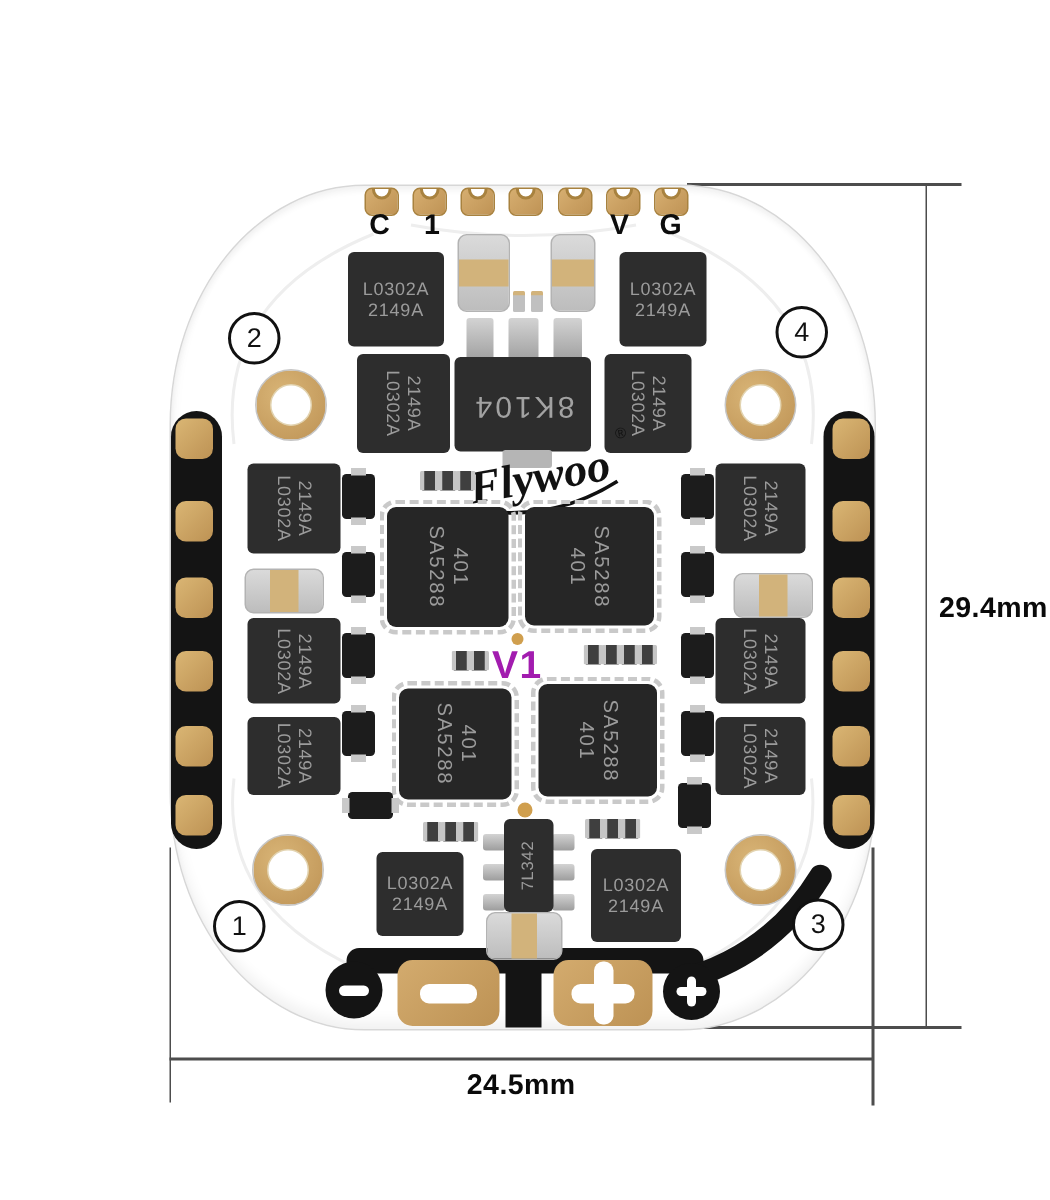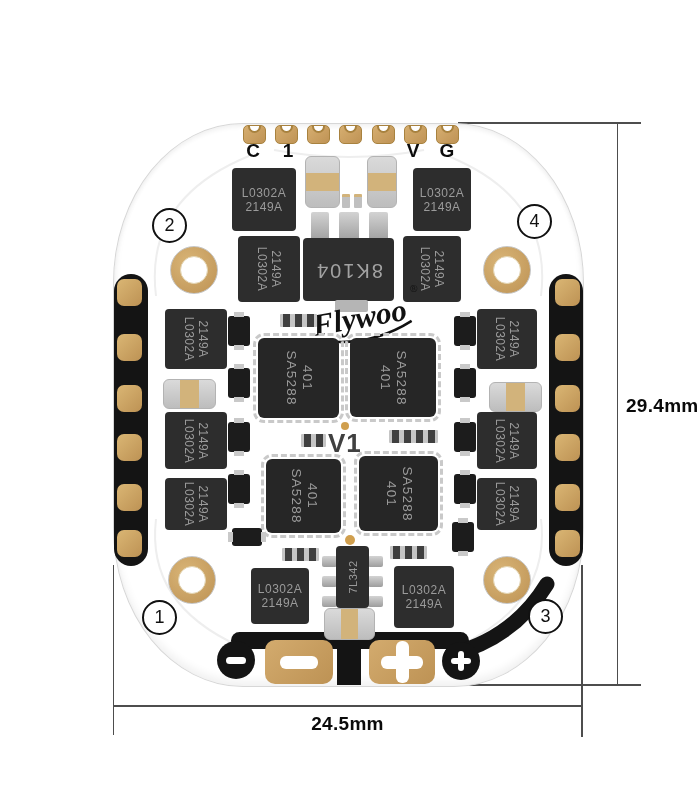--- a/index.html
+++ b/index.html
@@ -55,21 +55,21 @@
   .sot::before{top:-4px;} .sot::after{bottom:-4px;}
   .sot-h{position:absolute;width:30px;height:18px;background:#1c1c1c;border-radius:3px;}
   .sot-h::before,.sot-h::after{content:"";position:absolute;top:4px;width:5px;height:10px;background:#c9c9c9;}
   .sot-h::before{left:-4px;} .sot-h::after{right:-4px;}
   .tiny{position:absolute;width:7px;height:13px;background:#3f3f3f;
         border-left:3px solid #c5c5c5;border-right:3px solid #c5c5c5;border-radius:1px;}
   .mini{position:absolute;width:8px;height:11px;background:#c0c0c0;border-top:3px solid #d2b37b;border-radius:1px;}
   .leg8{position:absolute;background:linear-gradient(180deg,#d3d3d3,#9d9d9d);border-radius:2px;}
   .tab8{position:absolute;background:#b5b5b5;border-radius:2px;}
   
-  .v1{position:absolute;font-weight:bold;font-size:26px;letter-spacing:1px;color:#404040;text-align:center;}
+  .v1{position:absolute;font-weight:bold;font-size:26px;letter-spacing:1px;color:#a21caf;text-align:center;}
   .golddot{position:absolute;border-radius:50%;background:#d09f4e;}
   .logo{position:absolute;transform:rotate(-10deg);}
   
   .goldpad{position:absolute;background:linear-gradient(135deg,#d3ab6e,#bd9254);border-radius:10px;}
   .blkcircle{position:absolute;width:38px;height:38px;border-radius:50%;background:#141414;}
   .wbar{position:absolute;background:#fff;border-radius:6px;}
 </style>
 </head>
 <body>
 

